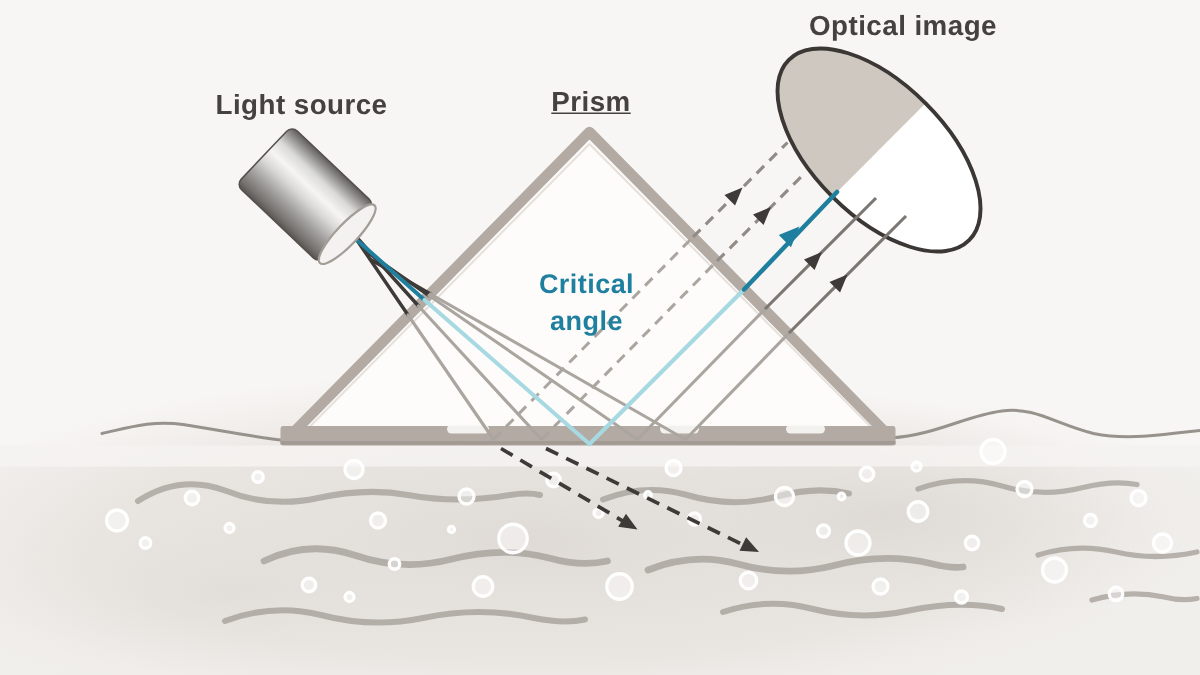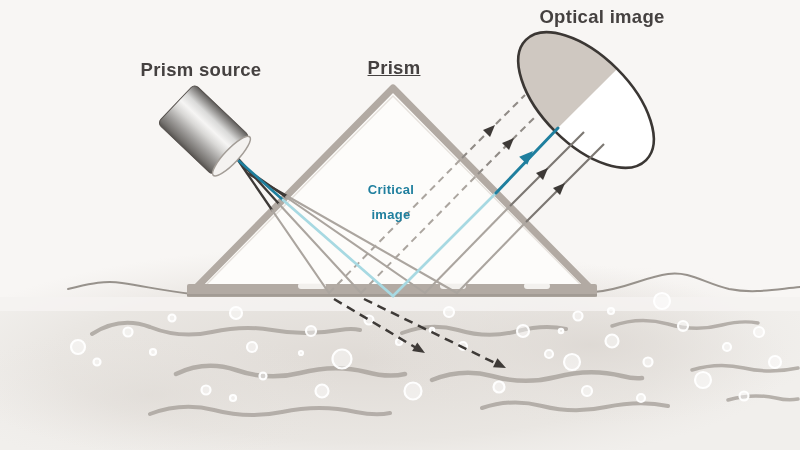--- a/index.html
+++ b/index.html
@@ -10,21 +10,21 @@
   }
   .stage svg{position:absolute;left:0;top:0;}
   .lbl{
     position:absolute;transform:translateX(-50%);
     color:var(--label-color,#454140);
     font-size:18.5px;font-weight:600;letter-spacing:.3px;white-space:nowrap;
   }
   .lbl-teal{
     position:absolute;transform:translateX(-50%);
     color:var(--accent-teal,#1f7f9e);
-    font-size:13px;font-weight:700;letter-spacing:.3px;
+    font-size:18px;font-weight:700;letter-spacing:.3px;
     text-align:center;line-height:25px;white-space:nowrap;
   }
 </style>
 </head>
 <body>
 
 <div class="stage">
 
 <svg width="800" height="450" viewBox="0 0 800 450">
   <defs>
@@ -192,24 +192,24 @@
     <use href="#arw" transform="translate(548,168) rotate(-45)" fill="var(--ray-dark,#3e3a37)"></use>
     <use href="#arw" transform="translate(565,183) rotate(-45)" fill="var(--ray-dark,#3e3a37)"></use>
   </g>
 
   <g transform="translate(205,131) rotate(43.5)">
     <rect x="-40" y="-27" width="76" height="54" rx="5" fill="url(#cylGrad)" stroke="#55504c" stroke-width="1"></rect>
     <ellipse cx="36.5" cy="0" rx="7" ry="26.5" fill="#f4f2f0" stroke="#a39d97" stroke-width="1.5"></ellipse>
   </g>
 </svg>
 
-<div class="lbl" style="left:201px; top:59px;">Prism source</div>
+<div class="lbl" style="left:201px; top:59px;">Light source</div>
 
 <div class="lbl" style="left:394px; top:57px;text-decoration:underline;">Prism</div>
 
 <div class="lbl" style="left:570px; top:6px;margin-left:32px;">Optical image</div>
 
 <div class="lbl-teal" style="left:391px; top:177px;">
   <div>Critical</div>
-  <div>image</div>
+  <div>angle</div>
 </div>
 
 </div>
 
 </body></html>

